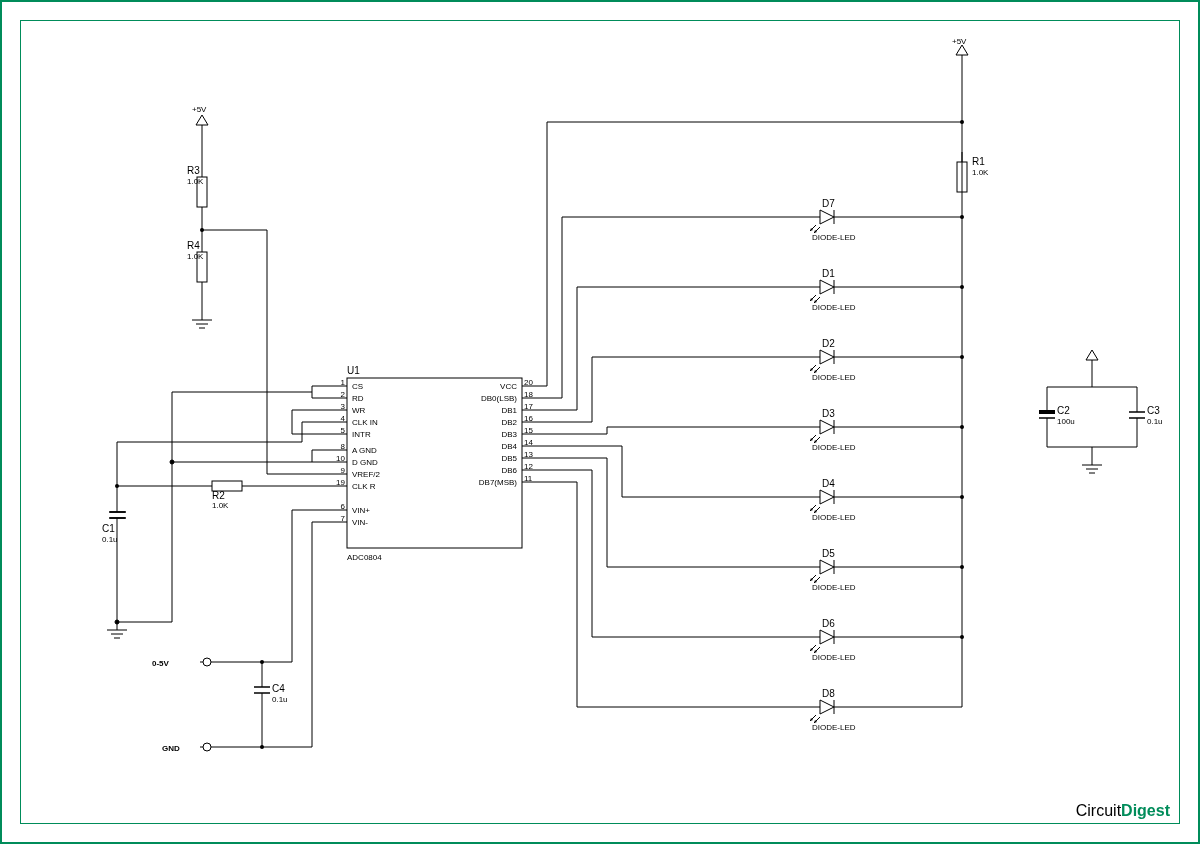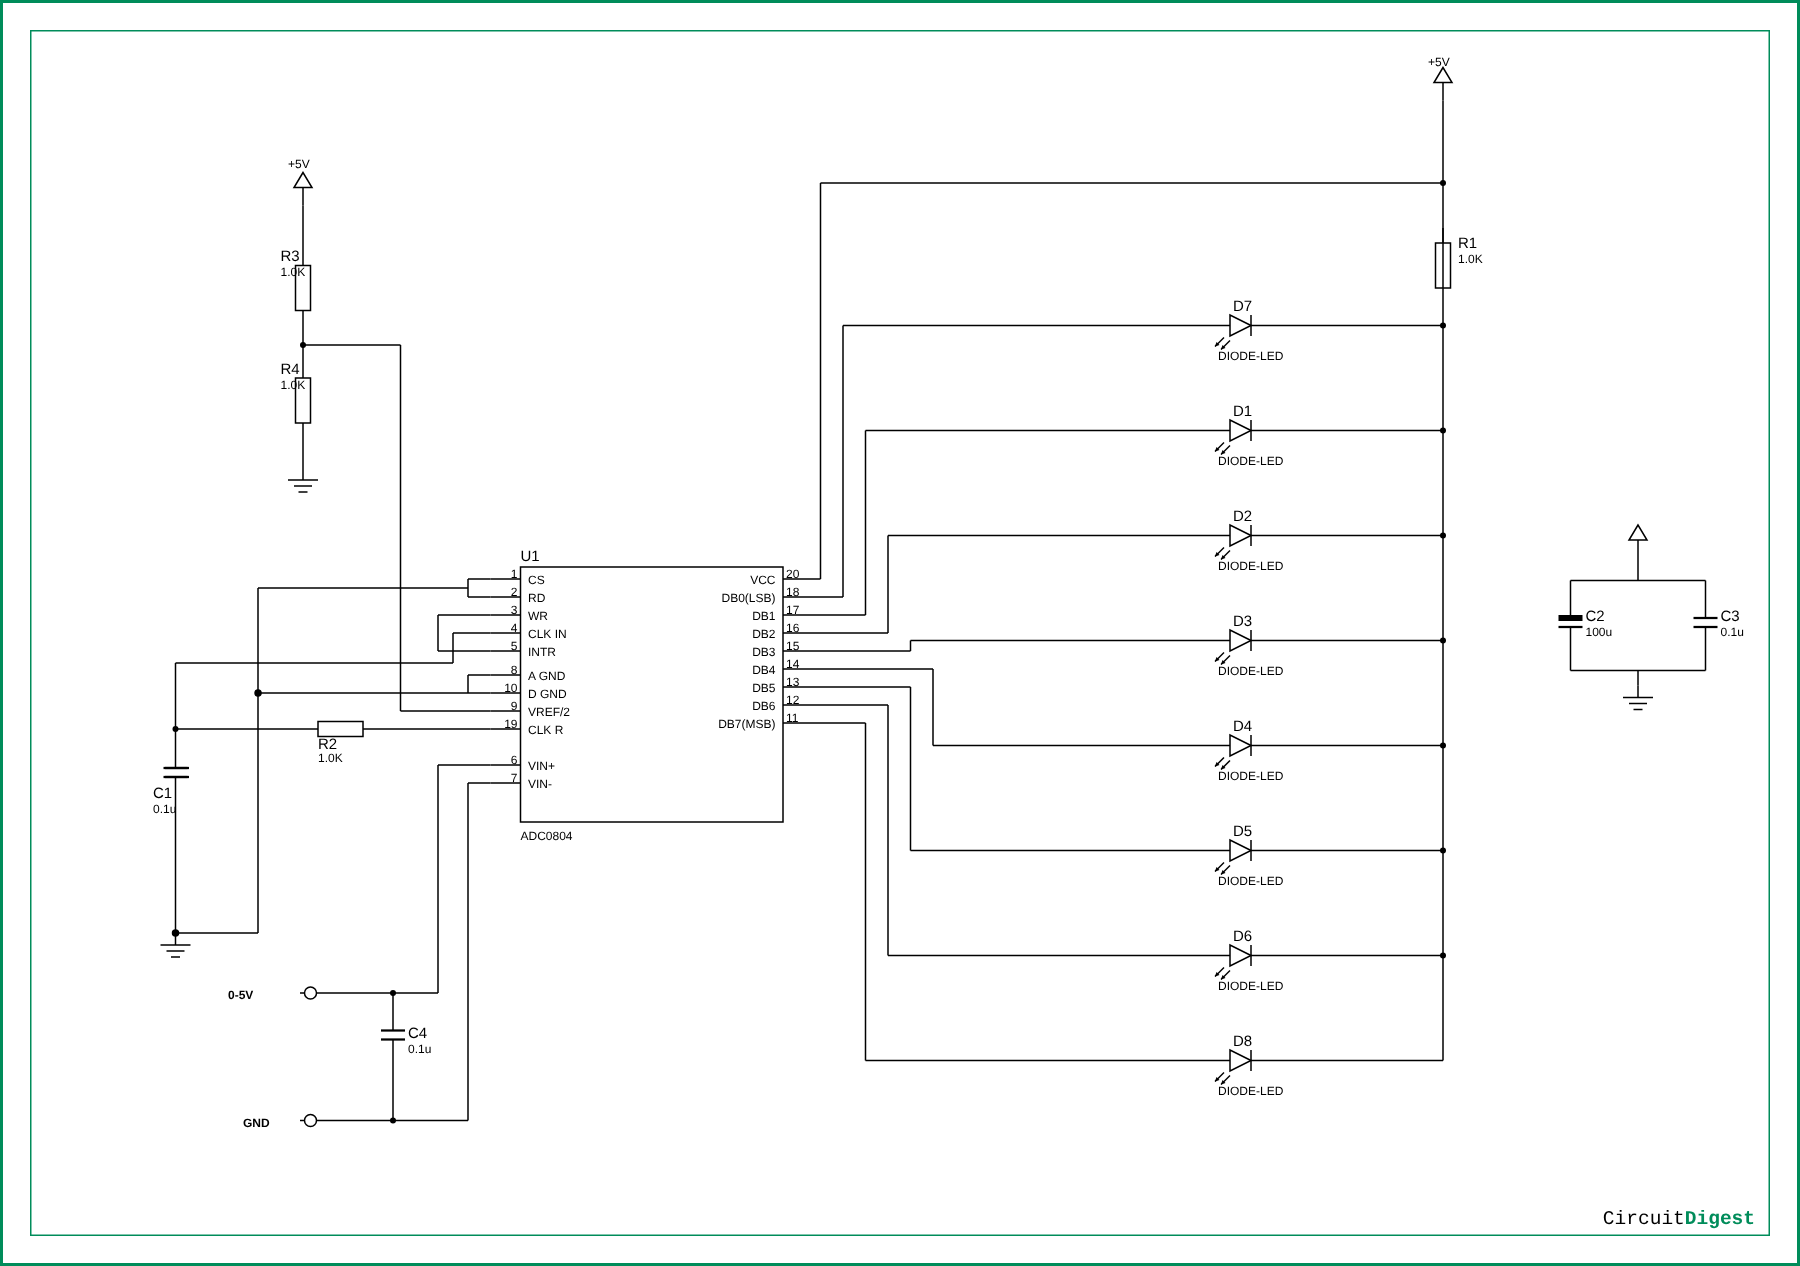--- a/index.html
+++ b/index.html
@@ -41,23 +41,23 @@
     fill: #000;
   }
   .comp-value {
     font-size: 8px;
     fill: #000;
   }
   .watermark {
     position: absolute;
     right: 28px;
     bottom: 22px;
-    font-size: 13px;
+    font-size: 16px;
     color: #333;
-    font-family: Liberation Mono, monospace;
+    font-family: Liberation Sans, sans-serif;
   }
   .watermark .b {
     color: #000;
     font-weight: 500;
   }
   .watermark .g {
     color: #008C5A;
     font-weight: bold;
   }
 </style>

